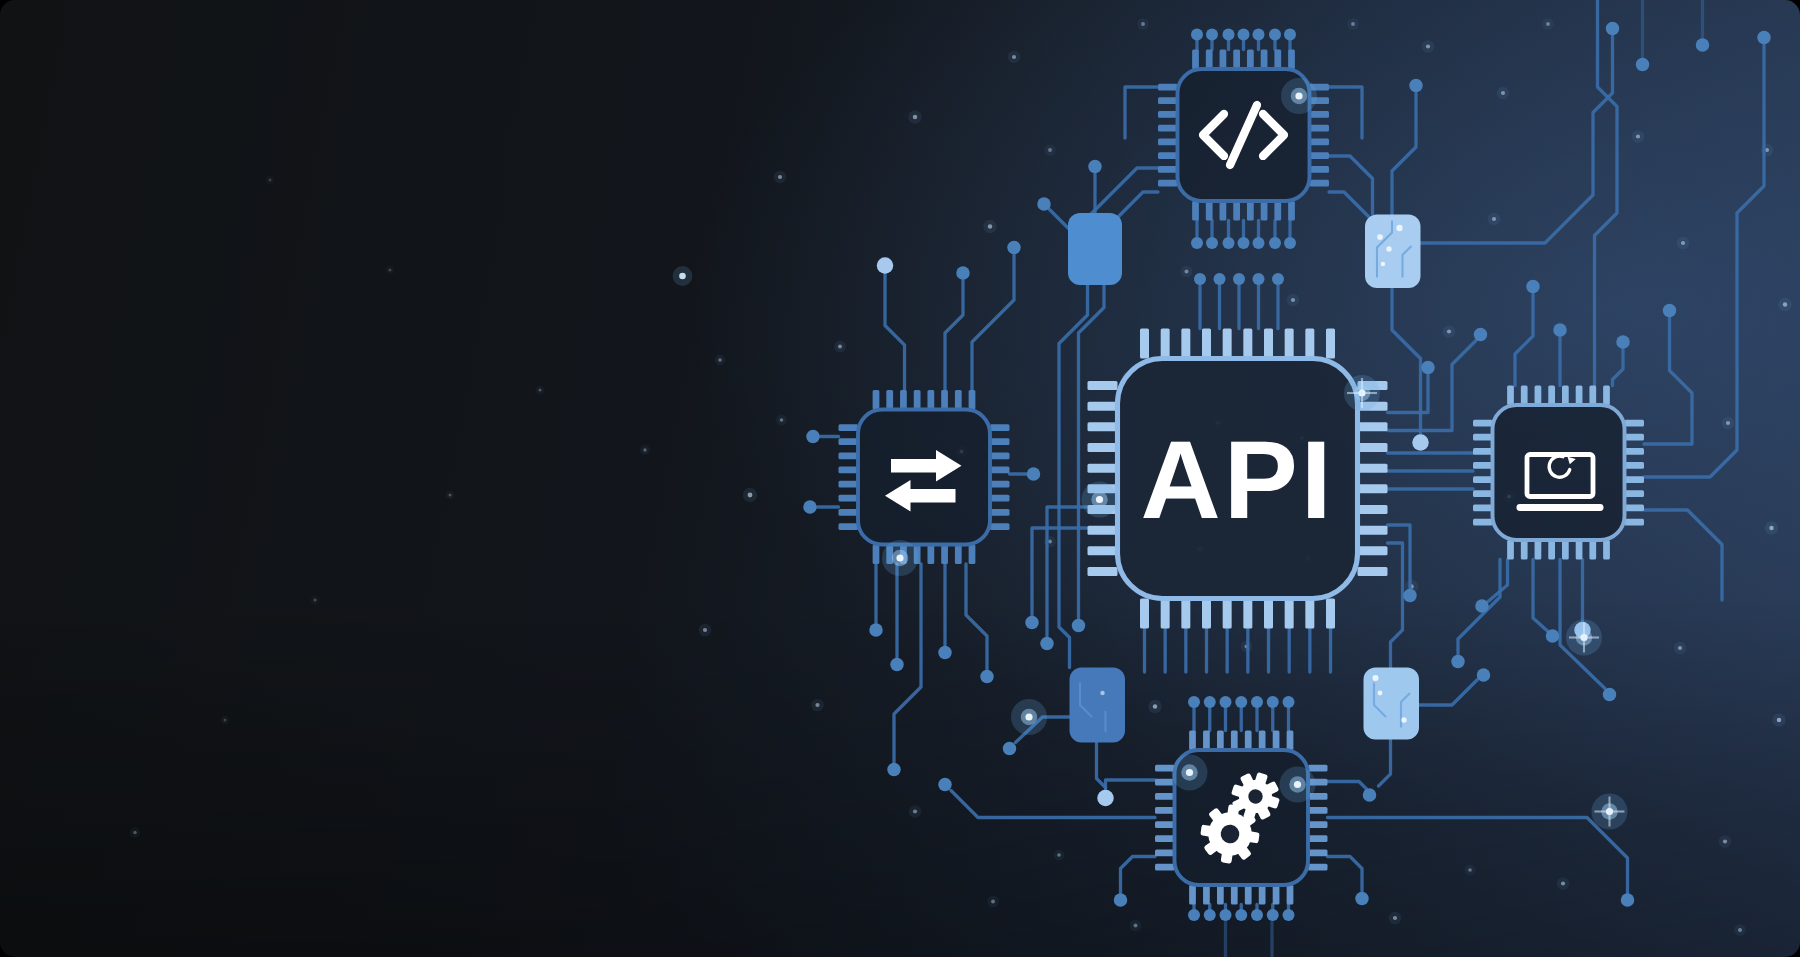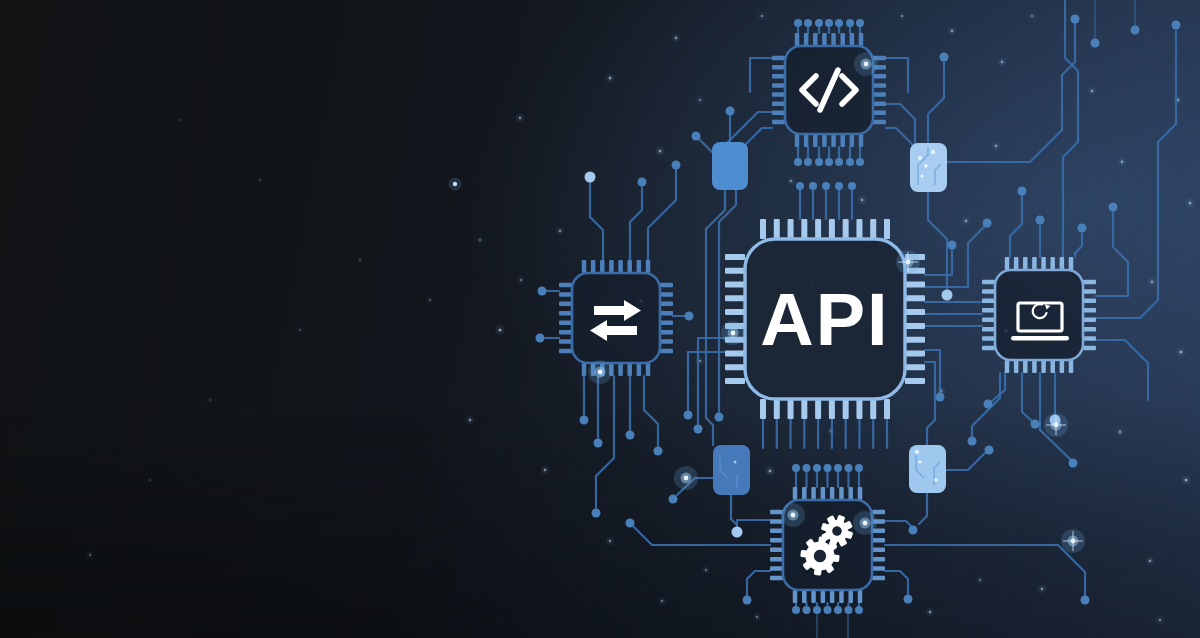--- a/index.html
+++ b/index.html
@@ -3,20 +3,21 @@
 <meta charset="utf-8">
 <style>
   html,body{margin:0;padding:0;background:#000;}
   .stage{
     position:relative;width:1200px;height:638px;overflow:hidden;
     font-family:"Liberation Sans",sans-serif;
     background:
       linear-gradient(to bottom, rgba(0,0,0,0) 62%, rgba(0,0,0,0.34) 100%),
       radial-gradient(1000px 560px at 90% 32%, rgba(64,98,146,0.40), rgba(0,0,0,0) 62%),
       linear-gradient(101deg, var(--bg-left,#101214) 0%, #12161c 38%, #1a2433 66%, var(--bg-right,#263650) 100%);
+    border-radius: 10px;
   }
   svg{position:absolute;inset:0;}
   .trace{stroke:var(--trace,#3a6da8);stroke-width:2.2;fill:none;stroke-linecap:round;stroke-linejoin:round;opacity:.92;}
   .trace.dim{opacity:.45;}
   .via{fill:var(--via,#4a80ba);}
   .via.b{fill:var(--pin,#9cc3ec);}
   .chip-main{fill:rgba(27,38,54,0.92);stroke:var(--chip-border-main,#8fb9e6);stroke-width:3.4;}
   .chip-sub{fill:rgba(21,30,44,0.72);stroke:var(--chip-border-sub,#3b6ca8);stroke-width:2.6;}
   .chip-sub.lt{stroke:#7fa9d6;}
   .pin-main{fill:var(--pin,#a6c9ee);}

